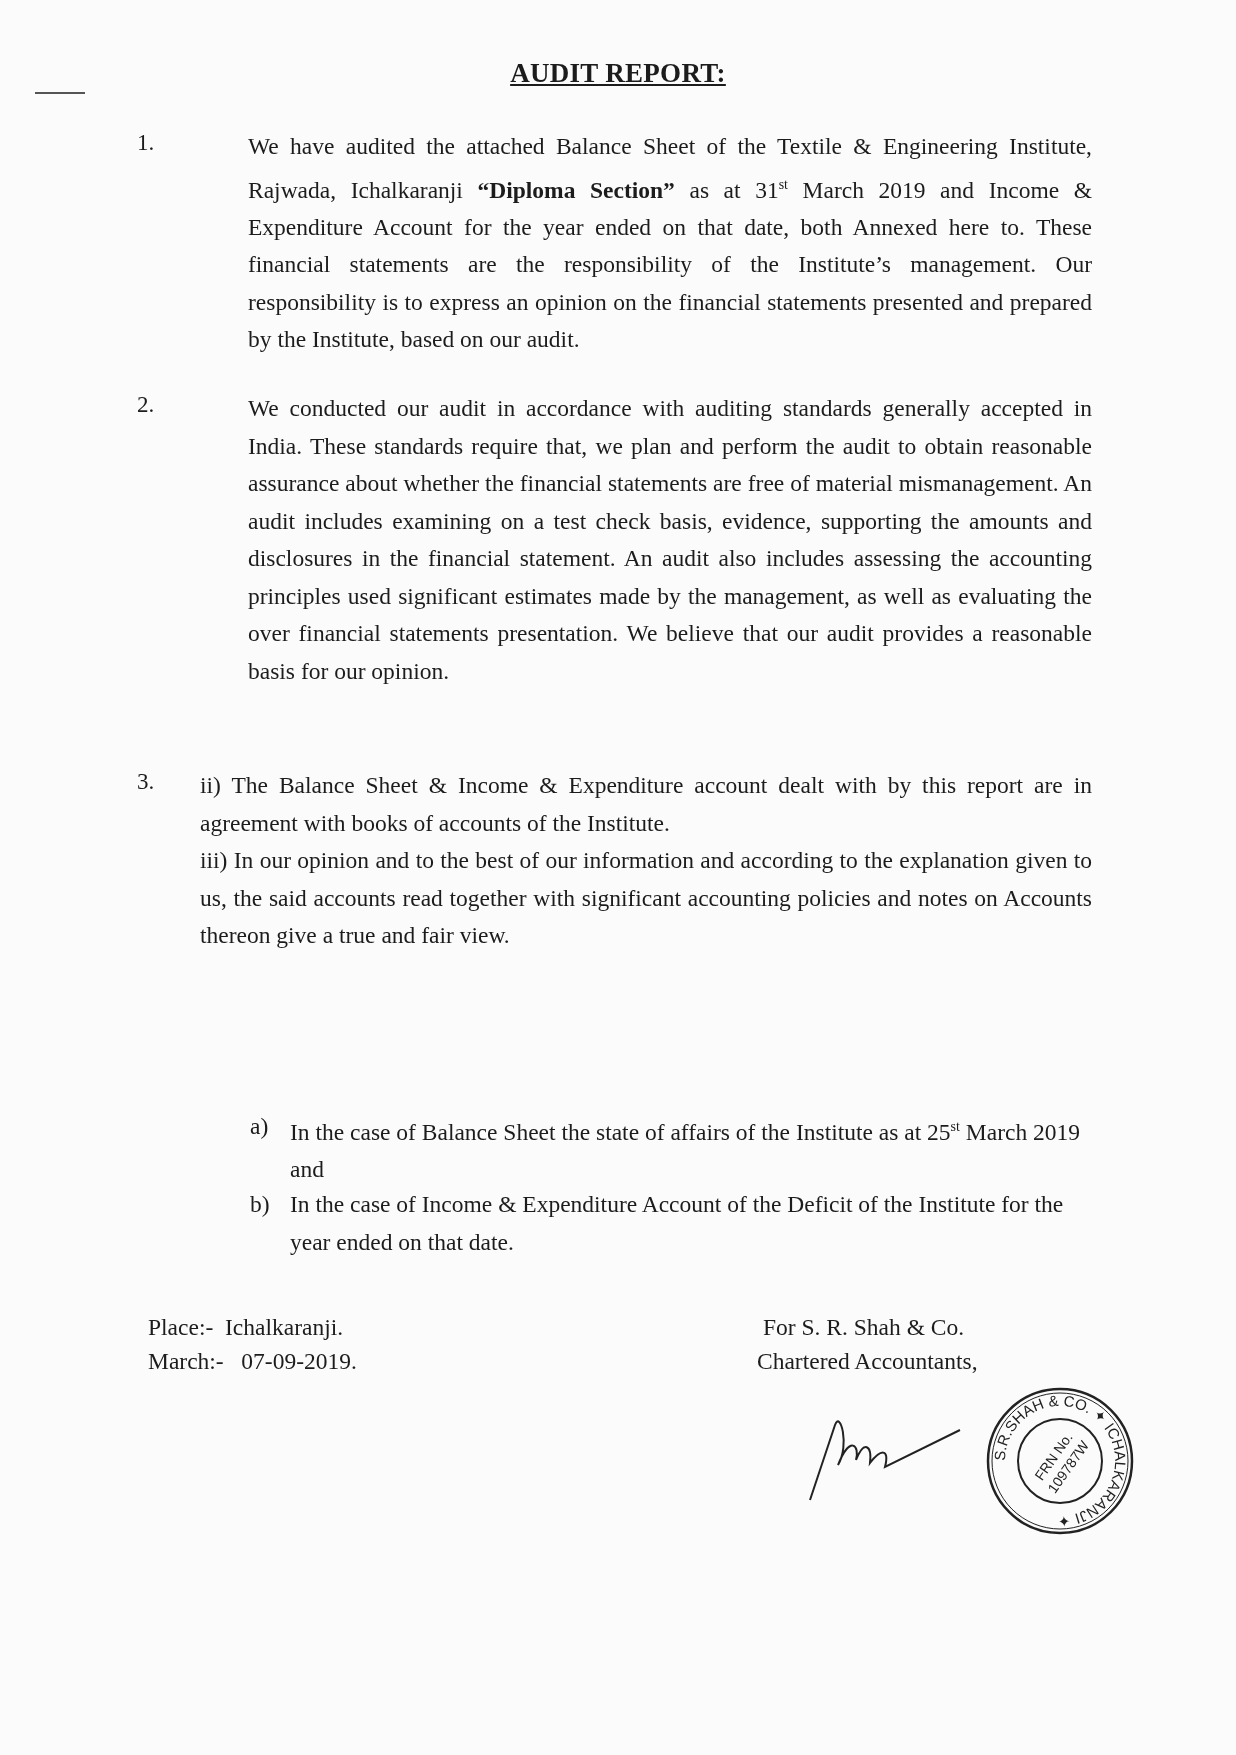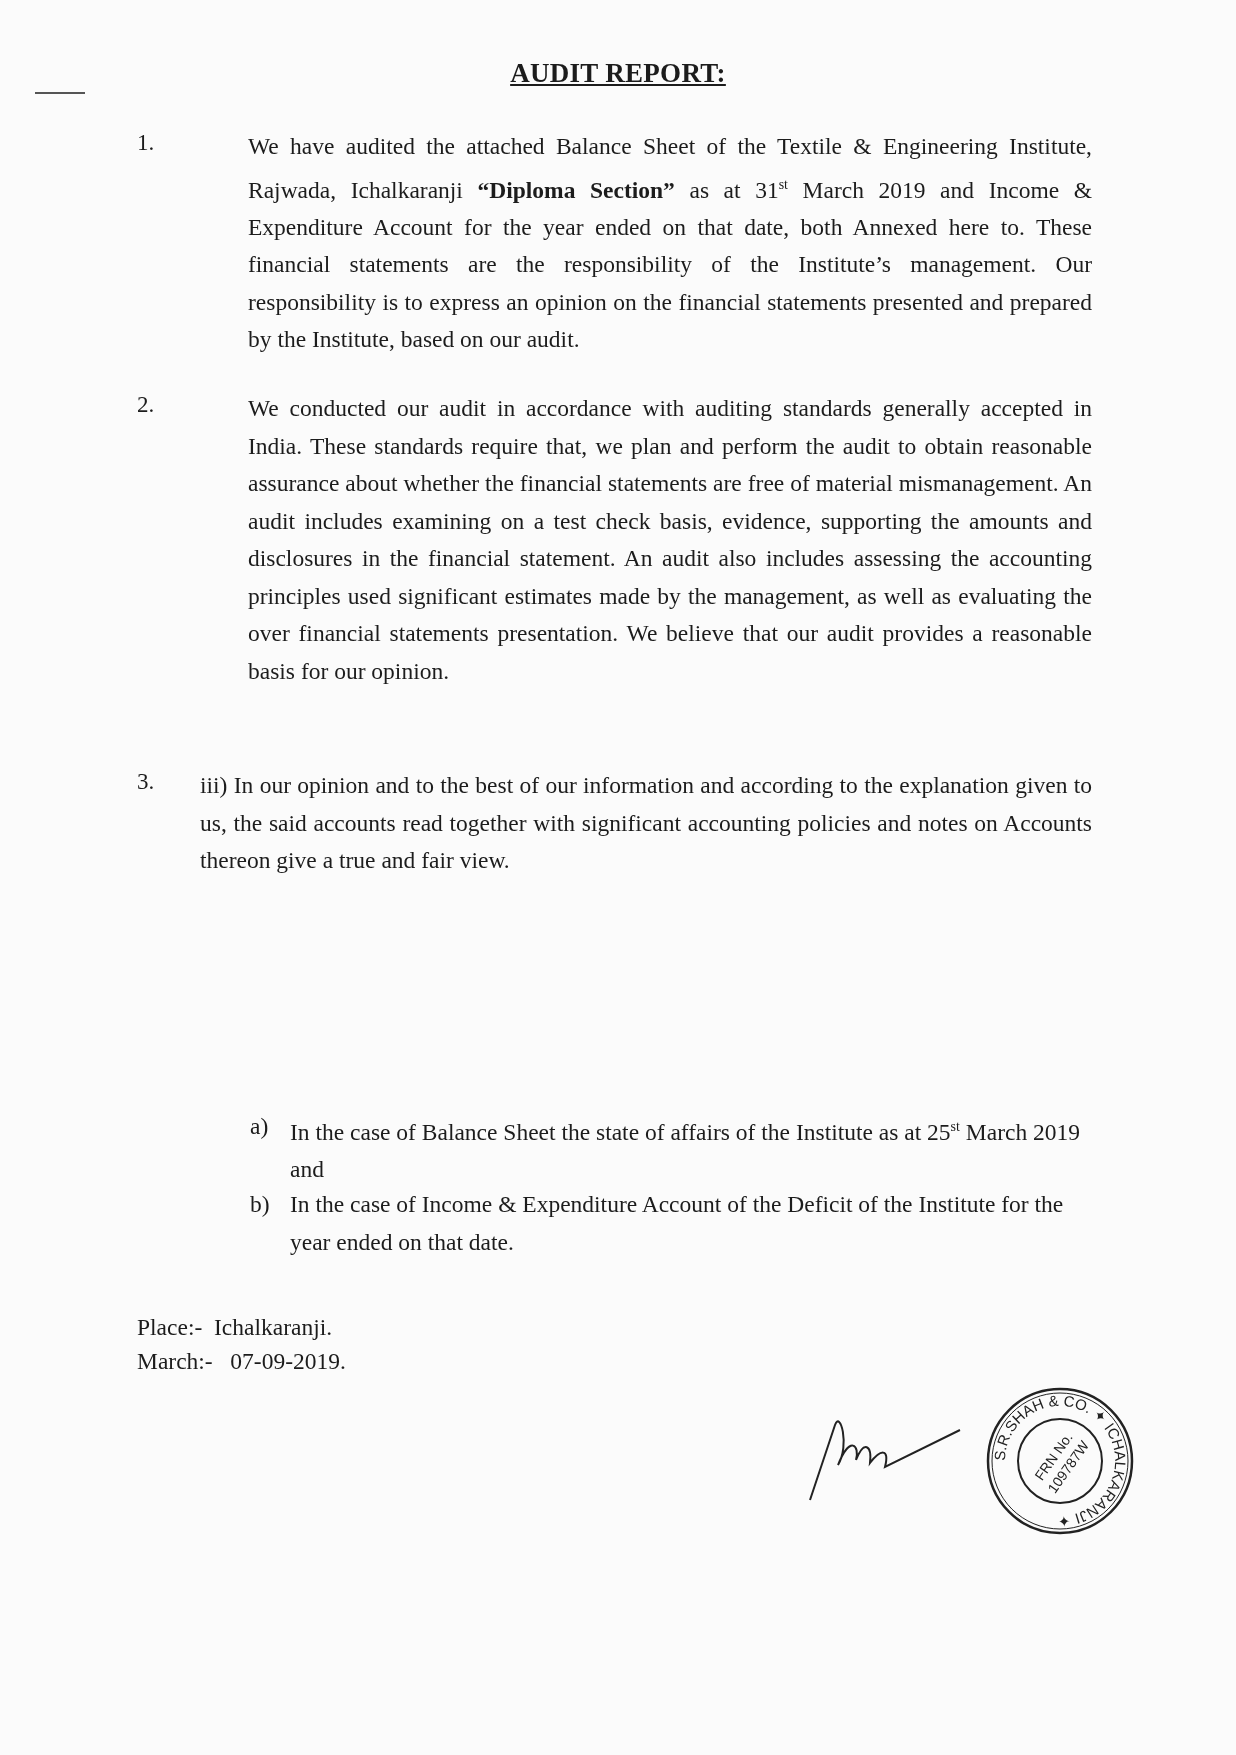--- a/index.html
+++ b/index.html
@@ -12,21 +12,21 @@
     position:absolute; left:0; width:1236px; top:58px; text-align:center;
     font-size:27px; font-weight:bold; text-decoration:underline; letter-spacing:0.3px;
   }
   .para { position:absolute; left:200px; width:892px; }
   .num { position:absolute; left:-63px; font-size:23px; }
   .text { font-size:23.5px; line-height:37.5px; text-align:justify;margin-left:48px; }
   .text b { font-weight:bold; }
   .sub { margin:0; }
   .ab { position:absolute; left:290px; width:802px; font-size:23.5px; line-height:37.5px; }
   .ab .lbl { position:absolute; left:-40px; }
-  .bottom-left { position:absolute; left:137px; top:1310px; font-size:23.5px; line-height:34px; }
+  .bottom-left { position:absolute; left:148px; top:1310px; font-size:23.5px; line-height:34px; }
   .bottom-right { position:absolute; left:757px; top:1310px; font-size:23.5px; line-height:34px; }
   .sig-block { position:absolute; left:670px; top:1460px; width:420px; text-align:center; font-weight:bold; font-size:24px; line-height:36px; }
   .sig-block .l1 { padding-left:50px; }
   .stamp { position:absolute; left:985px; top:1386px; width:150px; height:150px; }
   .signature { position:absolute; left:790px; top:1405px; width:180px; height:100px; }
   .margin-mark { position:absolute; background:#555; }
 </style>
 </head>
 <body>
 
@@ -41,37 +41,42 @@
     <div class="text"><span>We have audited the attached Balance Sheet of the Textile &amp; Engineering Institute, Rajwada, Ichalkaranji </span><b>“Diploma Section”</b><span> as at 31</span><sup style="font-size:14px;">st</sup><span> March 2019 and Income &amp; Expenditure Account for the year ended on that date, both Annexed here to. These financial statements are the responsibility of the Institute’s management. Our responsibility is to express an opinion on the financial statements presented and prepared by the Institute, based on our audit.</span></div>
   </div>
 
   <div class="para" style="top:390px;">
     <span class="num" style="top:2px;">2.</span>
     <div class="text">We conducted our audit in accordance with auditing standards generally accepted in India. These standards require that, we plan and perform the audit to obtain reasonable assurance about whether the financial statements are free of material mismanagement. An audit includes examining on a test check basis, evidence, supporting the amounts and disclosures in the financial statement. An audit also includes assessing the accounting principles used significant estimates made by the management, as well as evaluating the over financial statements presentation. We believe that our audit provides a reasonable basis for our opinion.</div>
   </div>
 
   <div class="para" style="top:767px;">
     <span class="num" style="top:2px;">3.</span>
+    <div class="text sub">ii) The Balance Sheet &amp; Income &amp; Expenditure account dealt with by this report are in agreement with books of accounts of the Institute.</div>
     <div class="text sub">iii) In our opinion and to the best of our information and according to the explanation given to us, the said accounts read together with significant accounting policies and notes on Accounts thereon give a true and fair view.</div>
   </div>
 
   <div class="ab" style="top:1108px;">
     <span class="lbl">a)</span>
     <span>In the case of Balance Sheet the state of affairs of the Institute as at 25</span><sup style="font-size:14px;">st</sup><span> March 2019 and</span>
   </div>
   <div class="ab" style="top:1186px;">
     <span class="lbl">b)</span>
     <span>In the case of Income &amp; Expenditure Account of the Deficit of the Institute for the year ended on that date.</span>
   </div>
 
   <div class="bottom-left">
     <div><span>Place:-</span>&nbsp;&nbsp;<span>Ichalkaranji.</span></div>
     <div><span>March:-</span>&nbsp;&nbsp;&nbsp;<span>07-09-2019.</span></div>
   </div>
 
+  <div class="bottom-right">
+    <div style="padding-left:6px;">For S. R. Shah &amp; Co.</div>
+    <div>Chartered Accountants,</div>
+  </div>
 
   <svg class="signature" viewBox="0 0 180 100">
     <path d="M20 95 L45 20 C50 5 60 40 48 60 C60 30 70 40 66 55 C74 35 82 40 80 58 C90 45 100 42 95 62 L170 25" fill="none" stroke="#222" stroke-width="2"></path>
   </svg>
 
 
   <svg class="stamp" viewBox="0 0 150 150">
     <defs>
       <path id="outerCircle" d="M75,75 m-55,0 a55,55 0 1,1 110,0 a55,55 0 1,1 -110,0"></path>
     </defs>

